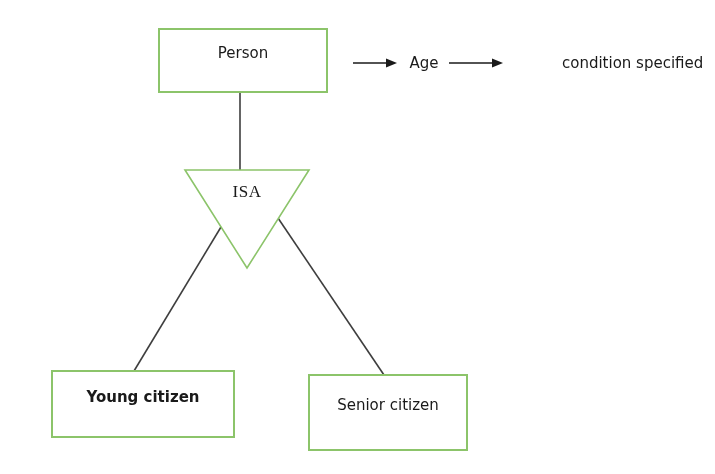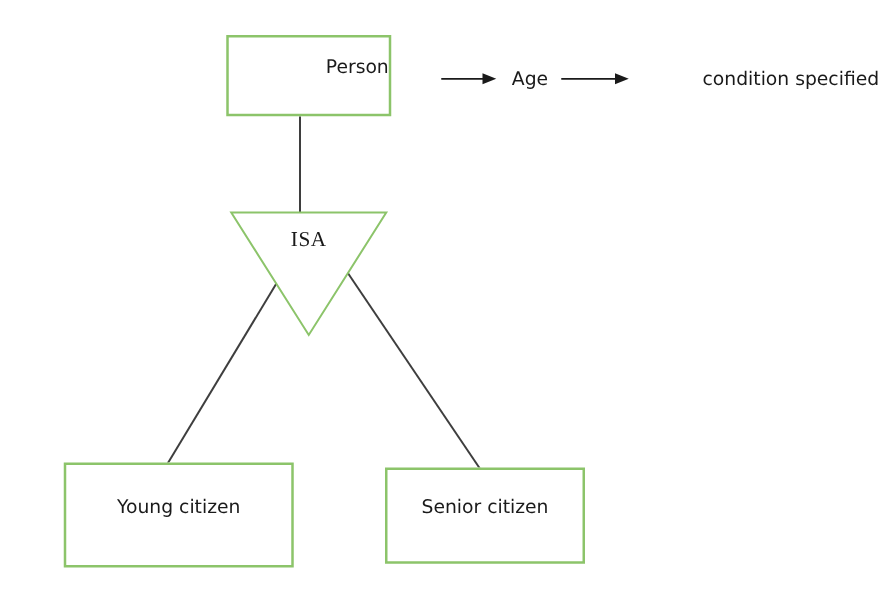--- a/index.html
+++ b/index.html
@@ -44,22 +44,22 @@
     align-items: center;
     justify-content: center;
   }
   .entity-box .label {
     font-size: 15px;
     line-height: 1;
     color: var(--text);
     transform: translateY(-7px);
     white-space: nowrap;
   }
-  .box-person { left: 181px; top: 28px;  width: 132px; height: 65px; justify-content: flex-end; }
-  .box-young  { left: 51px;  top: 370px; width: 184px; height: 84px; }
+  .box-person { left: 158px; top: 28px;  width: 170px; height: 65px; }
+  .box-young  { left: 51px;  top: 370px; width: 184px; height: 68px; font-weight: bold; }
   .box-senior { left: 308px; top: 374px; width: 160px; height: 77px; }
   .isa-label {
     position: absolute;
     left: 247px; top: 192px;
     transform: translate(-50%, -50%);
     font-family: Liberation Serif, serif;
     font-size: 17px;
     letter-spacing: 0.5px;
     color: var(--text);
     white-space: nowrap;

